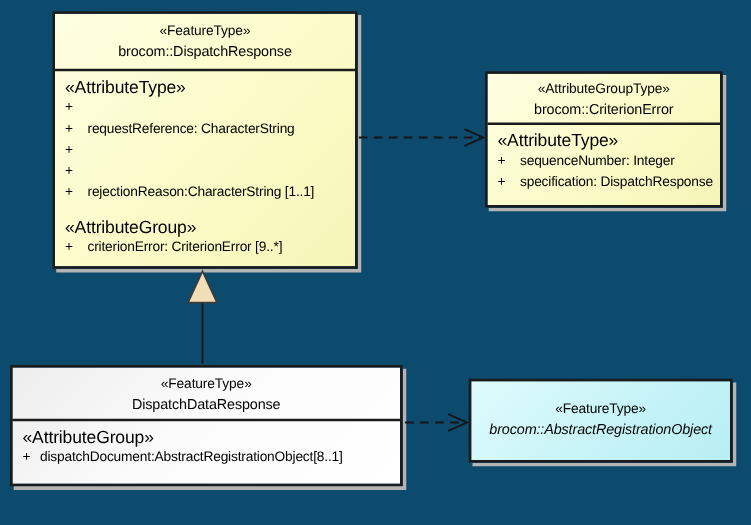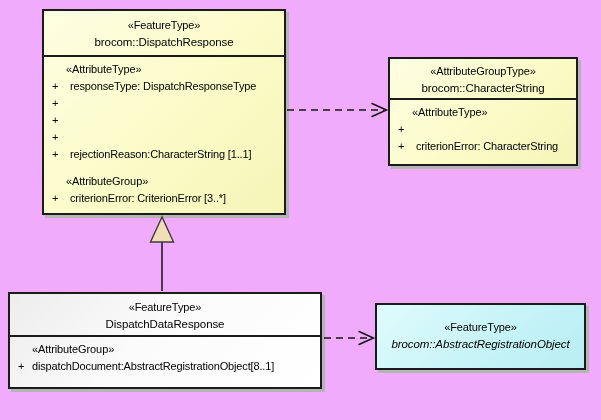--- a/index.html
+++ b/index.html
@@ -1,20 +1,20 @@
 <!DOCTYPE html>
 <html style="--border: #1b1b1b; --shadow: #b4b4b4; --class-fill: #fbfbc8; --plain-fill: #f5f5f5; --abstract-fill: #c5f3f7; --triangle-fill: #f2deb6;"><head>
 <meta charset="utf-8">
 <style>
   html, body { margin: 0; padding: 0; background: #ffffff; }
   .canvas {
     position: relative;
     width: 601px;
     height: 420px;
-    background: #f0abfc;
+    background: #0c4a6e;
     font-family: "Liberation Sans", "DejaVu Sans", sans-serif;
     color: #000000;
     overflow: hidden;
   }
   .uml-class {
     position: absolute;
     box-sizing: border-box;
     border: 2px solid var(--border, #1b1b1b);
     box-shadow: 3px 3px 0 var(--shadow, #b4b4b4);
   }
@@ -28,22 +28,22 @@
     border-bottom: 2px solid var(--border, #1b1b1b);
     padding-top: 7px;
   }
   .head.no-sep { border-bottom: none; }
   .stereo { font-size: 11px; line-height: 15px; letter-spacing: -0.1px; }
   .cname  { font-size: 11.5px; line-height: 18px; font-weight: normal; letter-spacing: -0.1px; }
   .cname.abstract { font-style: italic; }
 
   .body { padding-top: 4px; }
   .sec {
-    font-size: 11px; line-height: 17px; height: 17px;
-    padding-left: 22px; letter-spacing: -0.1px;
+    font-size: 14px; line-height: 17px; height: 17px;
+    padding-left: 8px; letter-spacing: -0.1px;
     white-space: nowrap;
   }
   .sec.gap { margin-top: 10px; }
   .row {
     display: flex; align-items: baseline;
     font-size: 11px; line-height: 17px; height: 17px;
     letter-spacing: -0.15px; white-space: nowrap;
   }
   .vis { flex: 0 0 26px; padding-left: 8px; box-sizing: border-box; }
   .atext { flex: 1 1 auto; }
@@ -65,56 +65,57 @@
 
   <div class="uml-class fill-yellow" style="left:42px; top:9px; width:244px; height:206px;">
     <div class="head" style="height:46px;">
       <div class="stereo">«FeatureType»</div>
       <div class="cname">brocom::DispatchResponse</div>
     </div>
     <div class="body">
       <div class="sec">«AttributeType»</div>
       <div class="row">
         <span class="vis">+</span>
-        <span class="atext">responseType: DispatchResponseType</span>
       </div>
       <div class="row">
         <span class="vis">+</span>
+        <span class="atext">requestReference: CharacterString</span>
       </div>
       <div class="row">
         <span class="vis">+</span>
       </div>
       <div class="row">
         <span class="vis">+</span>
       </div>
       <div class="row">
         <span class="vis">+</span>
         <span class="atext">rejectionReason:CharacterString [1..1]</span>
       </div>
       <div class="sec gap">«AttributeGroup»</div>
       <div class="row">
         <span class="vis">+</span>
-        <span class="atext">criterionError: CriterionError [3..*]</span>
+        <span class="atext">criterionError: CriterionError [9..*]</span>
       </div>
     </div>
   </div>
 
   <div class="uml-class fill-yellow" style="left:388px; top:57px; width:190px; height:109px;">
     <div class="head" style="height:41px; padding-top:5px;">
       <div class="stereo">«AttributeGroupType»</div>
-      <div class="cname">brocom::CharacterString</div>
+      <div class="cname">brocom::CriterionError</div>
     </div>
     <div class="body">
       <div class="sec">«AttributeType»</div>
       <div class="row">
         <span class="vis">+</span>
+        <span class="atext">sequenceNumber: Integer</span>
       </div>
       <div class="row">
         <span class="vis">+</span>
-        <span class="atext">criterionError: CharacterString</span>
+        <span class="atext">specification: DispatchResponse</span>
       </div>
     </div>
   </div>
 
   <div class="uml-class fill-plain" style="left:8px; top:292px; width:314px; height:97px;">
     <div class="head" style="height:43px; padding-top:6px;">
       <div class="stereo">«FeatureType»</div>
       <div class="cname">DispatchDataResponse</div>
     </div>
     <div class="body">

